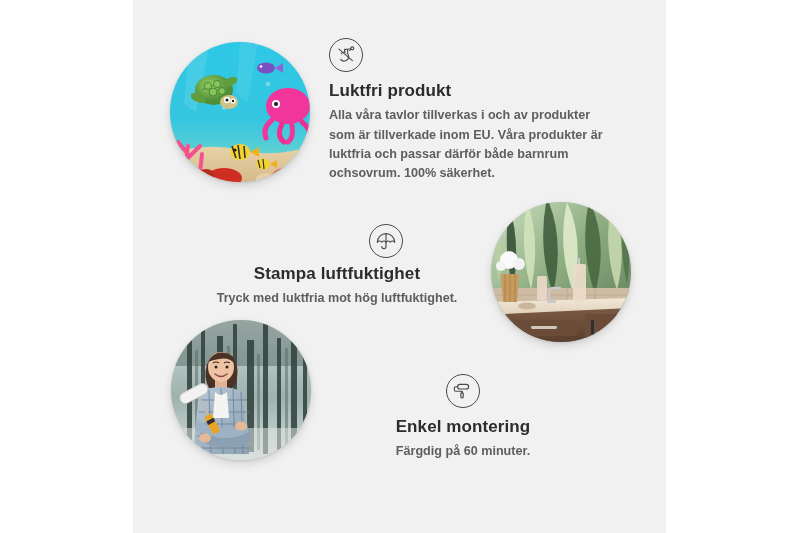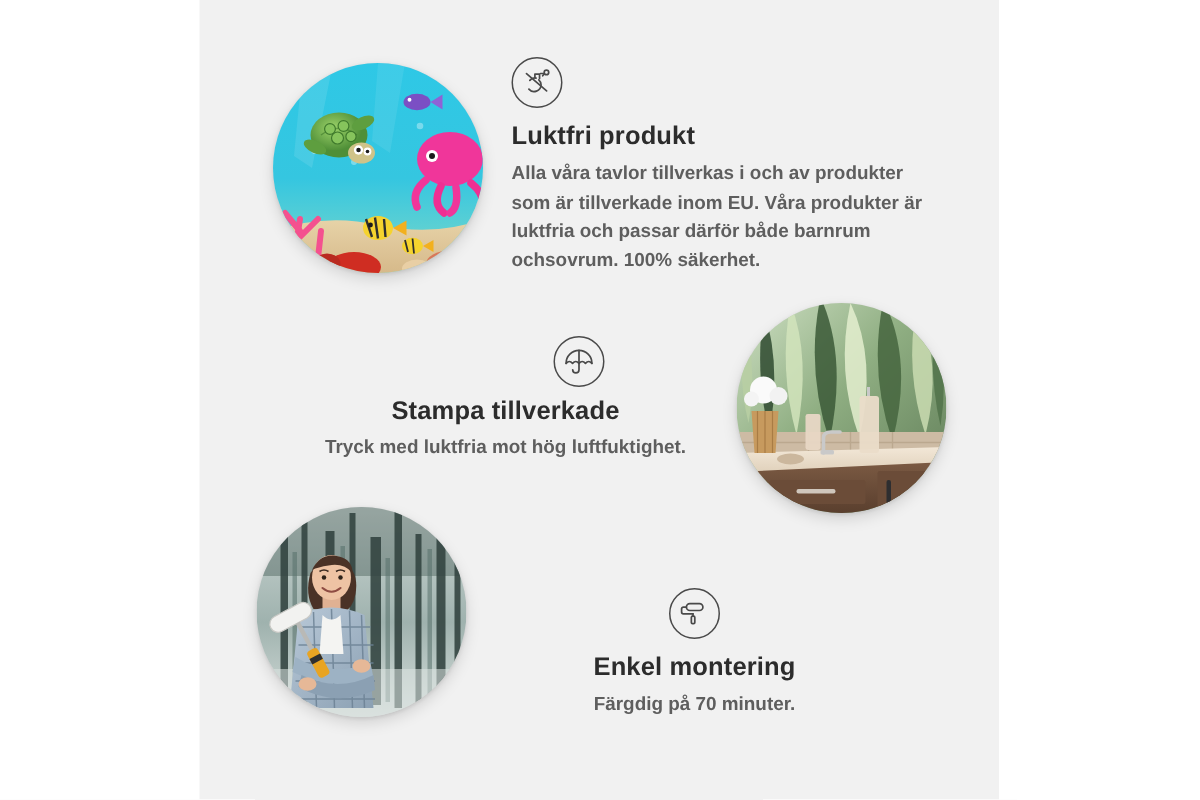--- a/index.html
+++ b/index.html
@@ -29,31 +29,31 @@
     width: 533px;
     height: 533px;
     background: #f1f1f1;
     overflow: hidden;
   }
 
   
   .feature { position: absolute; }
 
   
-  .feat-1        { left: 16px;  top: 0px;  width: 533px; height: 200px; }
+  .feat-1        { left: 4px;  top: 0px;  width: 533px; height: 200px; }
   .feat-1 .media { position: absolute; left: 33px;  top: 42px; }
   .feat-1 .copy  { position: absolute; left: 192px; top: 38px; width: 290px; text-align: left; }
 
   
   .feat-2        { left: 0px;  top: 196px; width: 533px; height: 170px; }
   .feat-2 .media { position: absolute; left: 358px; top: 6px; }
   .feat-2 .copy  { position: absolute; left: 18px;  top: 28px; width: 372px; text-align: center; }
 
   
-  .feat-3        { left: 0px;  top: 330px; width: 533px; height: 180px; }
+  .feat-3        { left: 0px;  top: 312px; width: 533px; height: 180px; }
   .feat-3 .media { position: absolute; left: 38px;  top: 8px; }
   .feat-3 .copy  { position: absolute; left: 165px; top: 62px; width: 330px; text-align: center; }
 
   
   .photo {
     width: 140px;
     height: 140px;
     border-radius: 50%;
     overflow: hidden;
     position: relative;
@@ -288,21 +288,21 @@
         <div class="icon-wrap">
           <div class="icon-badge">
             <svg width="24" height="24" viewBox="0 0 24 24" fill="none" stroke="#4a4a4a" stroke-width="1.15" stroke-linecap="round" stroke-linejoin="round">
               <path d="M3.4 13.2 a8.6 8.6 0 0 1 17.2 0"></path>
               <path d="M3.4 13.2 q2.15 -2.4 4.3 0 q2.15 -2.4 4.3 0 q2.15 -2.4 4.3 0 q2.15 -2.4 4.3 0"></path>
               <path d="M12 4.6 V13.2"></path>
               <path d="M12 13.2 v4.3 a2.1 2.1 0 0 1 -4.2 0"></path>
             </svg>
           </div>
         </div>
-        <h3 class="feat-title">Stampa tillverkade</h3>
+        <h3 class="feat-title">Stampa luftfuktighet</h3>
         <p class="feat-body">Tryck med luktfria mot hög luftfuktighet.</p>
       </div>
     </div>
 
     <div class="feature feat-3">
 
       <div class="media">
         <div class="photo">
           <svg viewBox="0 0 140 140" xmlns="http://www.w3.org/2000/svg">
             <defs>
@@ -394,18 +394,18 @@
           <div class="icon-badge">
             <svg width="24" height="24" viewBox="0 0 24 24" fill="none" stroke="#4a4a4a" stroke-width="1.15" stroke-linecap="round" stroke-linejoin="round">
               <rect x="6.6" y="5.4" width="11" height="4.6" rx="2.3"></rect>
               <path d="M6.6 7.7 H4.6 a1.2 1.2 0 0 0 -1.2 1.2 v2.1 a1.2 1.2 0 0 0 1.2 1.2 H11"></path>
               <path d="M11 12.2 v1.6"></path>
               <rect x="9.9" y="13.8" width="2.3" height="5.0" rx="0.8"></rect>
             </svg>
           </div>
         </div>
         <h3 class="feat-title">Enkel montering</h3>
-        <p class="feat-body">Färgdig på 70 minuter.</p>
+        <p class="feat-body">Färgdig på 60 minuter.</p>
       </div>
     </div>
 
   </div>
 </div>
 
 </body></html>

